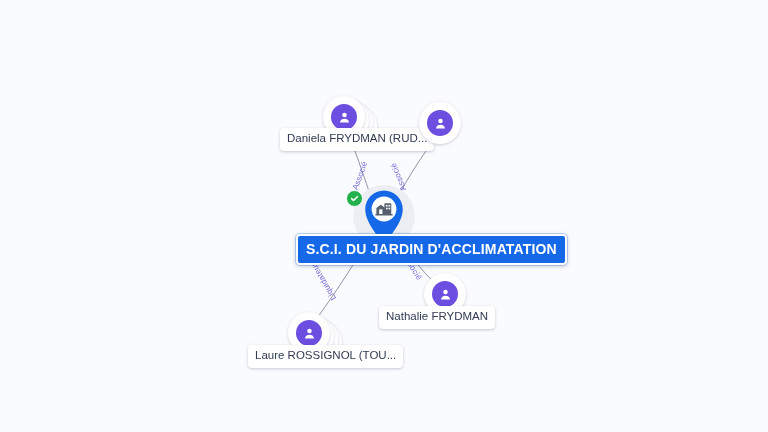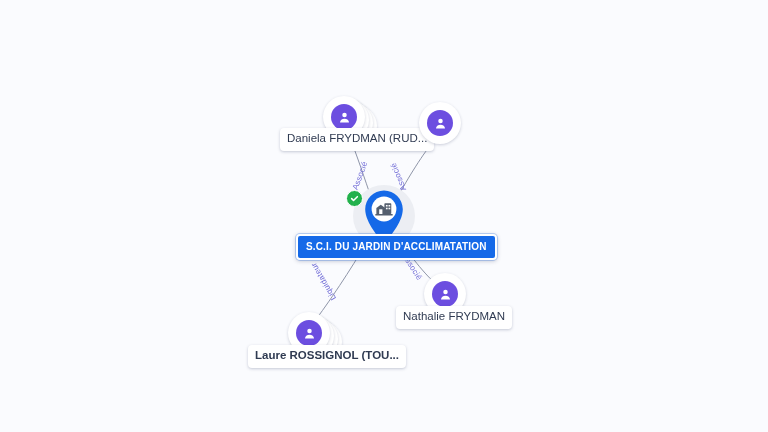--- a/index.html
+++ b/index.html
@@ -39,21 +39,21 @@
   .plabel{
     position:absolute;white-space:nowrap;
     background:#ffffff;color:#303b52;
     font-size:11.5px;line-height:1;
     padding:5px 7px 6px 7px;border-radius:4px;
     box-shadow:0 1px 3px rgba(40,50,90,.25);
   }
   .clabel{
     position:absolute;white-space:nowrap;
     background:#1569e8;color:#ffffff;
-    font-size:10px;font-weight:bold;letter-spacing:.15px;
+    font-size:14px;font-weight:bold;letter-spacing:.15px;
     padding:5px 8px 6px 8px;border-radius:4px;
     border:2px solid #ffffff;
     box-shadow:0 0 0 1px rgba(21,105,232,.25),0 1px 4px rgba(40,50,90,.3);
   }
 
   
   .company{position:absolute;}
   .halo{
     position:absolute;width:62px;height:62px;border-radius:50%;
     background:#eceef3;left:-8px;top:-4px;
@@ -128,38 +128,38 @@
       <div class="avatar">
         <span class="disc">
           <svg width="15" height="15" viewBox="0 0 24 24" fill="#ffffff">
             <circle cx="12" cy="8" r="3.6"></circle>
             <path d="M4.8 20c0-3.7 3.2-6 7.2-6s7.2 2.3 7.2 6z"></path>
           </svg>
         </span>
       </div>
     </div>
   </div>
-  <div class="plabel" style="left:396px;top:306px;">Nathalie FRYDMAN</div>
+  <div class="plabel" style="left:379px;top:306px;">Nathalie FRYDMAN</div>
 
   <div class="node" style="left:288px;top:312px;">
     <div class="avatar-wrap">
       <div class="card s3"></div>
       <div class="card s1"></div>
       <div class="card s2"></div>
       <div class="avatar">
         <span class="disc">
           <svg width="15" height="15" viewBox="0 0 24 24" fill="#ffffff">
             <circle cx="12" cy="8" r="3.6"></circle>
             <path d="M4.8 20c0-3.7 3.2-6 7.2-6s7.2 2.3 7.2 6z"></path>
           </svg>
         </span>
       </div>
     </div>
   </div>
-  <div class="plabel" style="left:248px;top:345px;font-weight:bold;">Laure ROSSIGNOL (TOU...</div>
+  <div class="plabel" style="left:248px;top:345px;">Laure ROSSIGNOL (TOU...</div>
 
   <div class="company" style="left:361px;top:189px;">
     <div class="halo"></div>
     <svg class="pin" viewBox="0 0 46 56">
       <path d="M23 1.5C12.6 1.5 4.2 9.9 4.2 20.3c0 13.6 15.4 30.5 17.2 32.4a2.2 2.2 0 0 0 3.2 0c1.8-1.9 17.2-18.8 17.2-32.4C41.8 9.9 33.4 1.5 23 1.5z" fill="#1569e8"></path>
       <circle cx="23" cy="20" r="12.4" fill="#ffffff"></circle>
     </svg>
     <span style="position:absolute;left:14px;top:12px;">
       <svg width="18" height="16" viewBox="0 0 24 22" fill="#555f6e">
         <rect x="12.5" y="3" width="9.5" height="15" rx="1"></rect>

